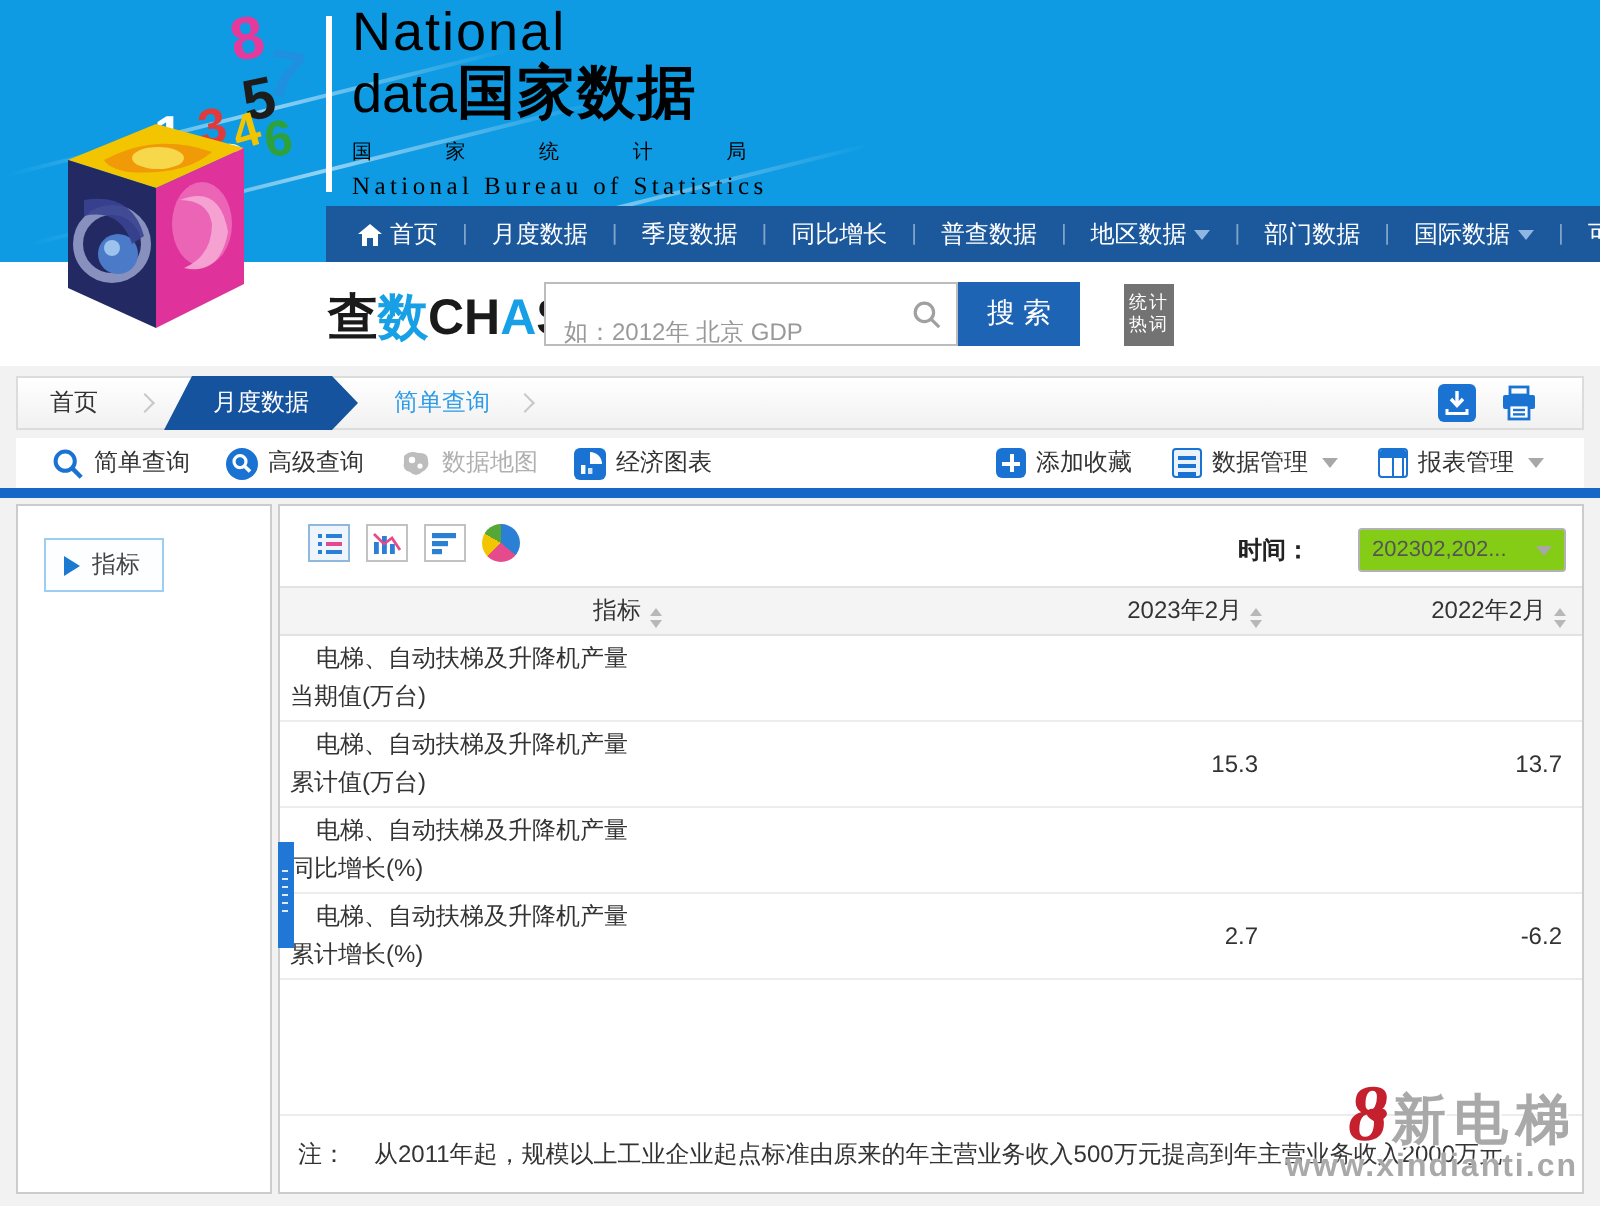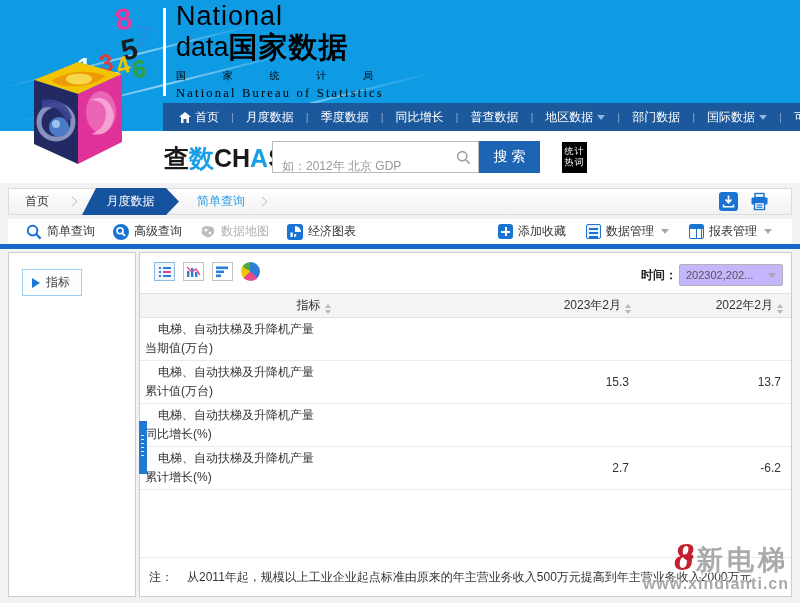--- a/index.html
+++ b/index.html
@@ -30,21 +30,21 @@
 
   
   .search-row { position:absolute; left:0; top:131px; width:800px; height:52px; background:#fff; z-index:2; }
   .chashu { position:absolute; left:164px; top:11px; font-size:25px; font-weight:bold; letter-spacing:0; }
   .c-dark { color:#1a1a1a; } .c-blue { color:#17a0e6; }
   .search-box { position:absolute; left:272px; top:10px; width:207px; height:32px; border:1px solid #bcbcbc; background:#fff; }
   .search-input { position:absolute; inset:0; border:0; outline:none; padding:0 28px 0 9px; font-size:12px; color:#444; font-family:"Liberation Sans",sans-serif;margin-top:18px; }
   .search-input::placeholder { color:#999; }
   .mag { position:absolute; right:7px; top:8px; }
   .search-btn { position:absolute; left:479px; top:10px; width:61px; height:32px; background:#1e64b4; color:#fff; font-size:14px; border:0; cursor:pointer; letter-spacing:4px; padding-left:4px; }
-  .hot-badge { position:absolute; left:562px; top:11px; width:25px; height:31px; background:#000000; color:#fff; font-size:9px; line-height:11px; text-align:center; padding-top:4px; cursor:pointer; letter-spacing:1px; }
+  .hot-badge { position:absolute; left:562px; top:11px; width:25px; height:31px; background:#737373; color:#fff; font-size:9px; line-height:11px; text-align:center; padding-top:4px; cursor:pointer; letter-spacing:1px; }
 
   
   .crumb-bar { position:absolute; left:8px; top:188px; width:784px; height:27px; background:linear-gradient(#ffffff,#f1f1f1); border:1px solid #dcdcdc; display:flex; align-items:center; z-index:2; }
   .crumb-plain { font-size:12px; color:#333; padding:0 16px 0 16px; cursor:pointer; }
   .chev { width:7px; height:7px; border-top:1px solid #c8c8c8; border-right:1px solid #c8c8c8; transform:rotate(45deg); margin:0 4px; }
   .crumb-arrow { height:27px; line-height:27px; width:97px; text-align:center; background:#15539e; color:#fff; font-size:12px; margin-left:2px; cursor:pointer;
     clip-path:polygon(14px 0, calc(100% - 13px) 0, 100% 50%, calc(100% - 13px) 100%, 0 100%, 0 100%, 0 99%, 0 100%); }
   .crumb-link { font-size:12px; color:#2e9be6; padding:0 10px 0 18px; cursor:pointer; }
   .crumb-icons { margin-left:auto; display:flex; gap:12px; padding-right:22px; }
   .ico-btn { width:19px; height:19px; cursor:pointer; }
@@ -74,23 +74,23 @@
   .indicator-btn { display:inline-flex; align-items:center; gap:6px; margin:16px 0 0 13px; border:1px solid #9ccef1; background:#fdfeff; padding:4px 11px 4px 9px; font-size:12px; color:#444; cursor:pointer; }
   .play-tri { width:0; height:0; border-top:5px solid transparent; border-bottom:5px solid transparent; border-left:8px solid #1a79d0; }
 
   .main { position:absolute; left:139px; top:252px; width:653px; height:345px; background:#fff; border:1px solid #ccc; z-index:2; }
   .view-icons { position:absolute; left:14px; top:9px; display:flex; align-items:center; gap:8px; }
   .v-ico { width:21px; height:19px; border:1px solid #c2c2c2; background:#fff; position:relative; cursor:pointer; }
   .v-ico.sel { border-color:#8fb8dc; background:#eef5fc; }
   .v-list::before { content:""; position:absolute; left:4px; top:4px; width:2px; height:2px; background:#2b7fd4; box-shadow:0 4px 0 #2b7fd4, 0 8px 0 #2b7fd4; }
   .v-list::after { content:""; position:absolute; left:8px; top:4px; width:8px; height:2px; background:#2b7fd4; box-shadow:0 4px 0 #e54a8c, 0 8px 0 #2b7fd4; }
   .v-pie { width:19px; height:19px; border:none; border-radius:50%; background:conic-gradient(#2b7fd4 0 130deg, #e54a8c 130deg 225deg, #f2c500 225deg 300deg, #56a836 300deg 360deg); }
-  .time-area { position:absolute; right:8px; top:11px; display:flex; align-items:center; gap:2px; }
+  .time-area { position:absolute; right:8px; top:11px; display:flex; align-items:center; gap:24px; }
   .time-label { font-size:12px; font-weight:bold; color:#222; }
-  .time-select { width:104px; height:22px; border:1px solid #b2b2b2; border-radius:2px; background:#c4b5fd; display:flex; align-items:center; padding:0 6px; font-size:11px; color:#555; cursor:pointer; }
+  .time-select { width:104px; height:22px; border:1px solid #b2b2b2; border-radius:2px; background:#84cc16; display:flex; align-items:center; padding:0 6px; font-size:11px; color:#555; cursor:pointer; }
   .time-select .dd-caret { margin-left:auto; }
 
   table.data { position:absolute; left:0; top:40px; width:651px; border-collapse:collapse; }
   table.data th { height:24px; background:#f4f4f4; border-top:1px solid #e2e2e2; border-bottom:1px solid #e2e2e2; font-weight:normal; font-size:12px; color:#333; }
   th.c-ind { text-align:center; }
   th.c-val { text-align:right; width:152px; padding-right:8px; }
   table.data td { height:40px; border-bottom:1px solid #ececec; font-size:12px; color:#333; vertical-align:middle; }
   td.cell-name { line-height:19px; padding:2px 0; }
   .nm1 { padding-left:18px; } .nm2 { padding-left:5px; }
   td.cell-val { text-align:right; padding-right:10px; }

